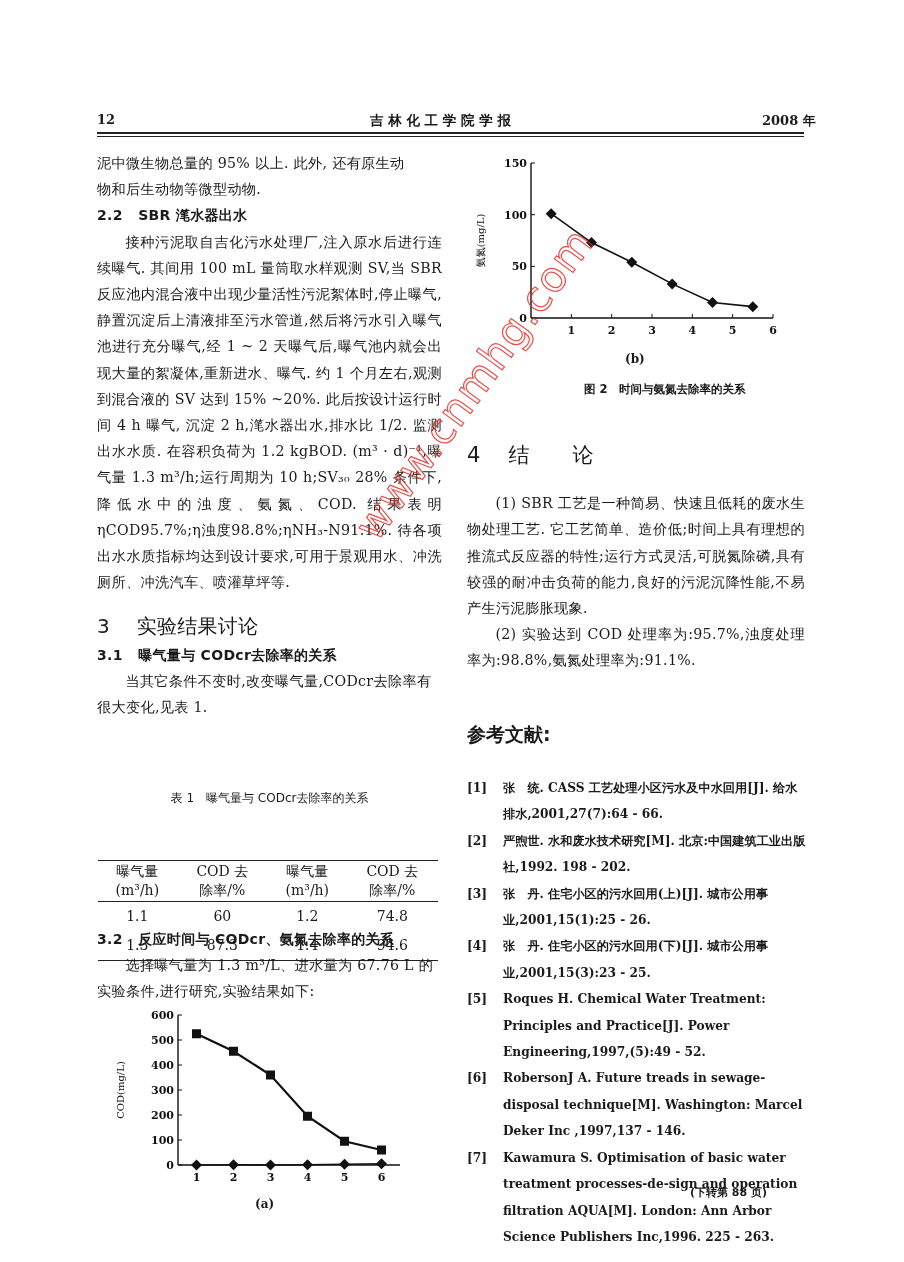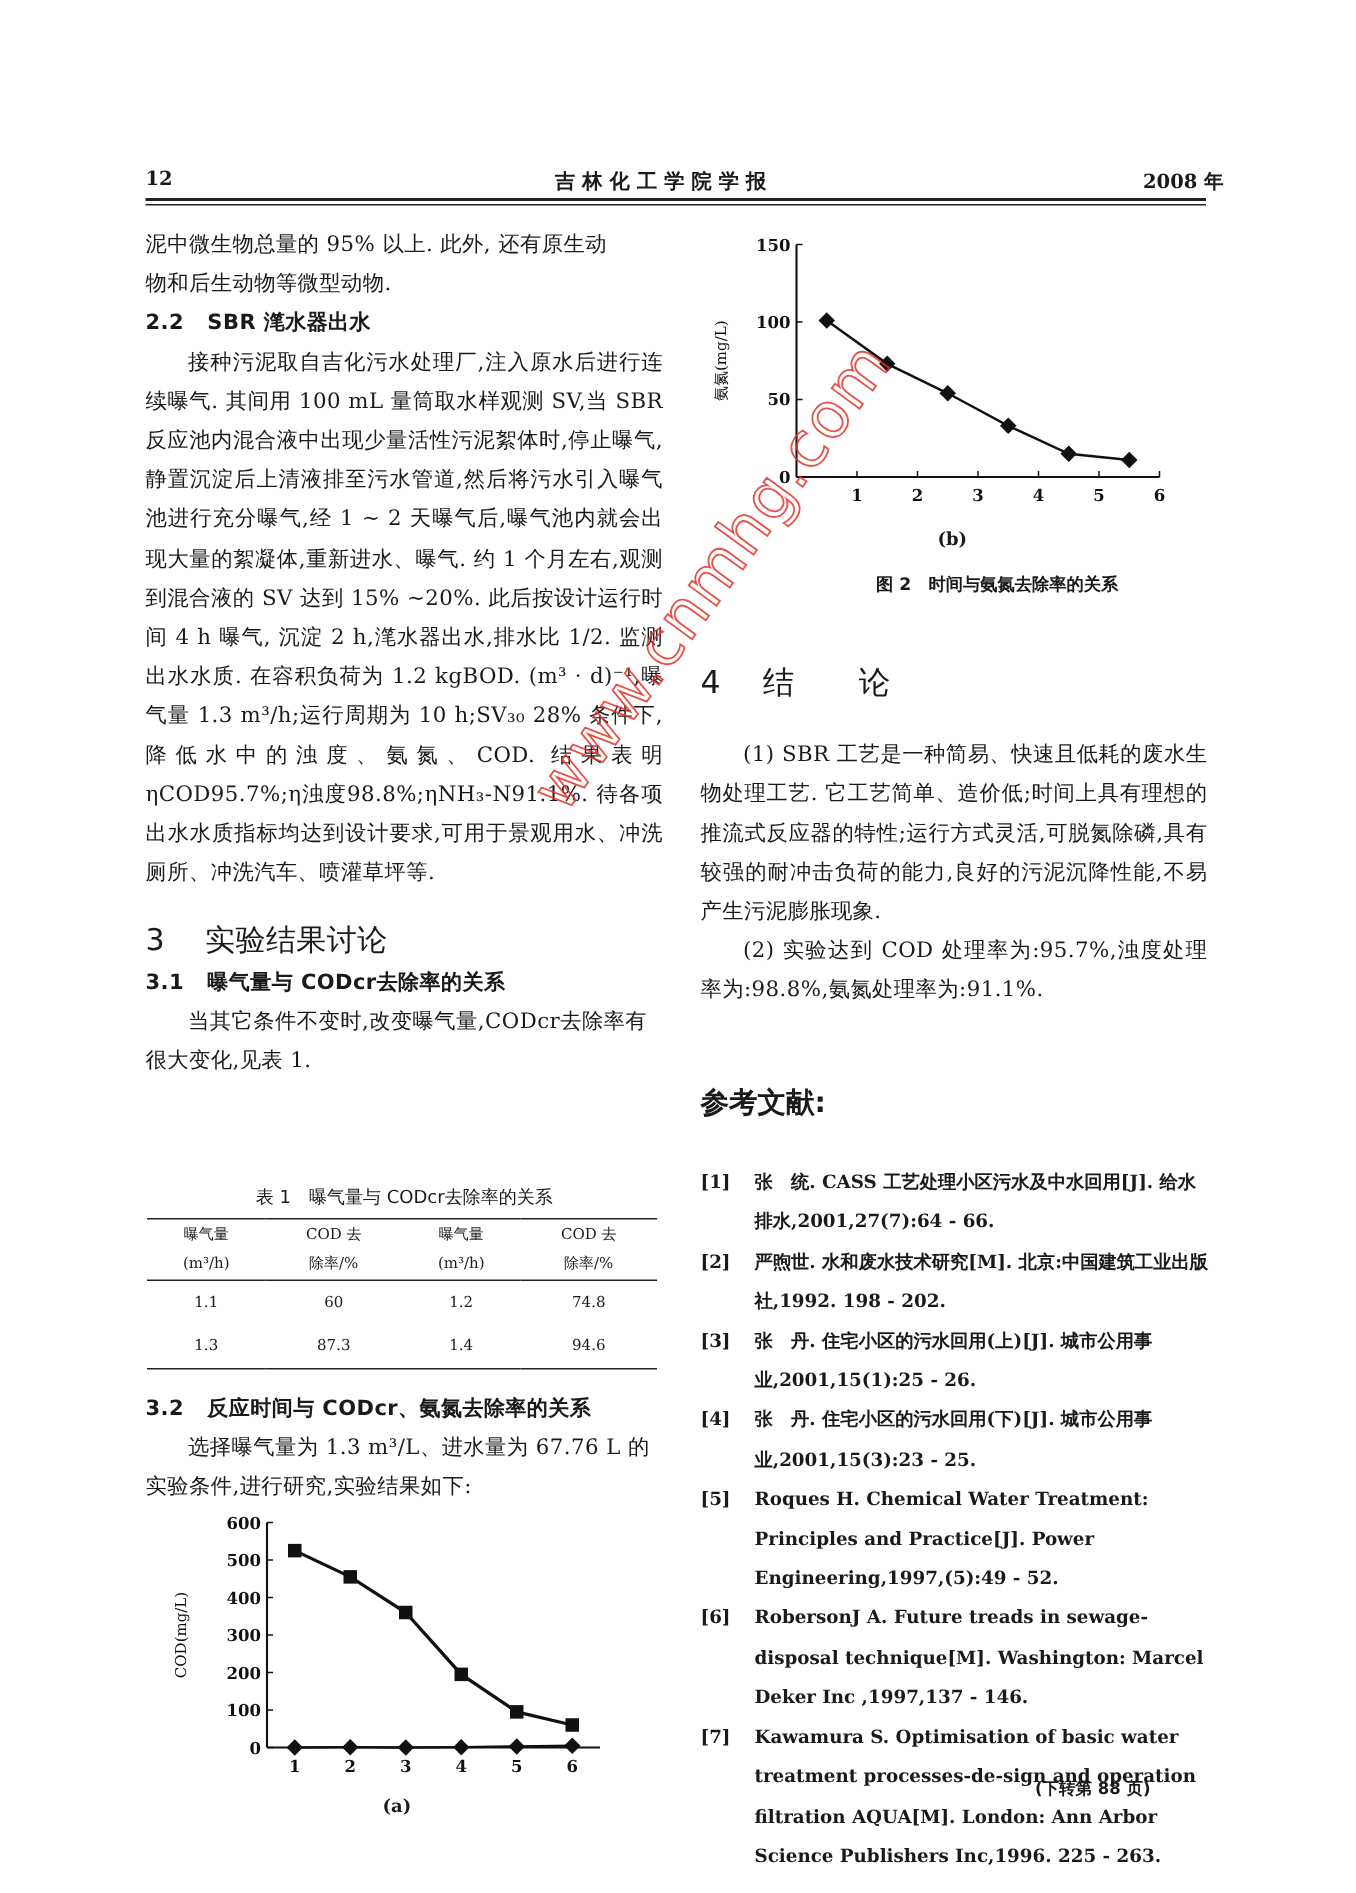--- a/index.html
+++ b/index.html
@@ -8,21 +8,21 @@
   .abs { position: absolute; }
   .hdr { top: 112px; font-size: 13px; font-weight: bold; }
   .hdr-rule1 { left: 97px; top: 132px; width: 707px; height: 2px; background: #222; }
   .hdr-rule2 { left: 97px; top: 136px; width: 707px; height: 1px; background: #222; }
   .col { font-size: 14.2px; line-height: 26.2px; letter-spacing: 0.3px; }
   .col p { margin: 0; }
   .ind { text-indent: 2em; }
   .sec2 { font-family: "DejaVu Sans", "Liberation Sans", sans-serif; font-weight: bold; font-size: 14px; }
   .sec1 { font-family: "DejaVu Sans", "Liberation Sans", sans-serif; font-size: 20px; }
   .tbl-cap { font-family: "DejaVu Sans", "Liberation Sans", sans-serif; font-weight: normal; font-size: 12px; text-align: center; }
-  table.t1 { border-collapse: collapse; font-size: 10px; width: 340px; }
+  table.t1 { border-collapse: collapse; font-size: 14px; width: 340px; margin-top: 48px; }
   table.t1 td, table.t1 th { text-align: center; font-weight: normal; padding: 1px 4px; line-height: 19px; }
   table.t1 thead tr { border-top: 1.5px solid #222; border-bottom: 1px solid #222; }
   table.t1 tbody tr:last-child { border-bottom: 1.5px solid #222; }
   table.t1 tbody td { font-weight: normal; padding: 5px 4px; }
   .fig-label { font-size: 12px; font-weight: bold; }
   .fig-cap { font-family: "DejaVu Sans", "Liberation Sans", sans-serif; font-weight: bold; font-size: 11.5px; }
   .refs { font-size: 12.2px; line-height: 26.4px; }
   .ref { position: relative; padding-left: 36px; }
   .ref .num { position: absolute; left: 0; top: 0; font-weight: bold; }
   .ref .txt { font-weight: bold; }

